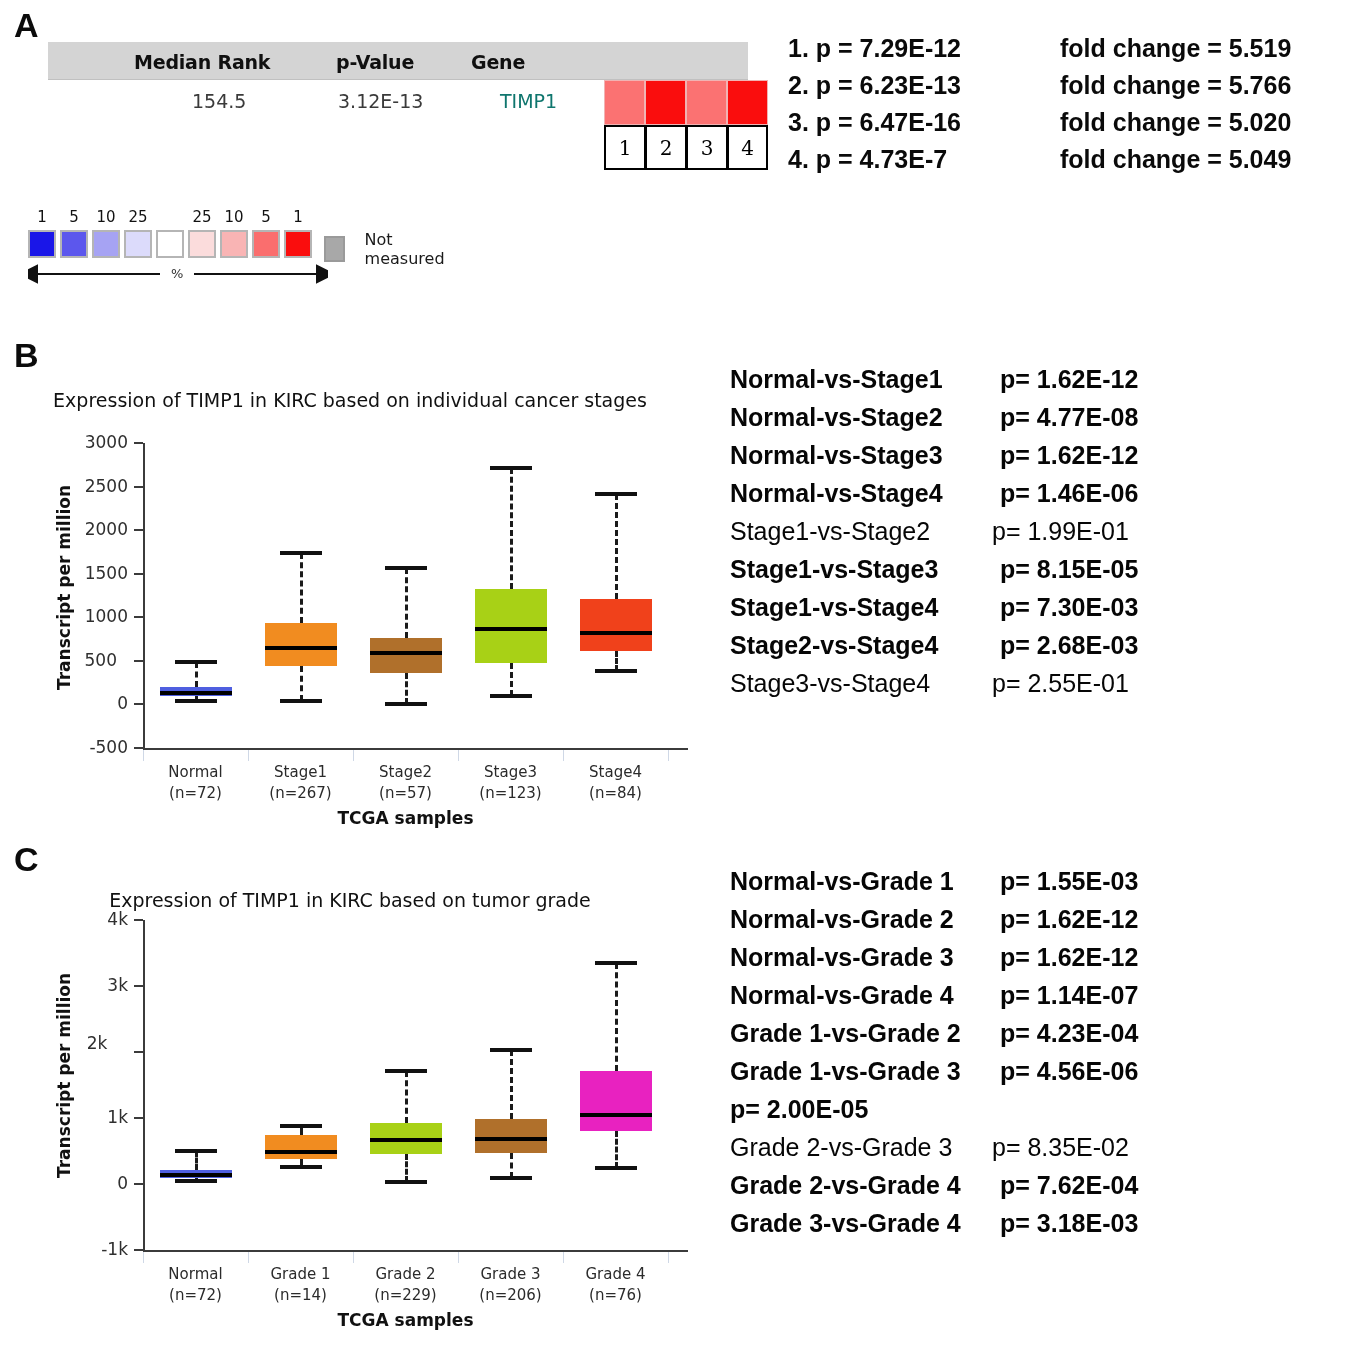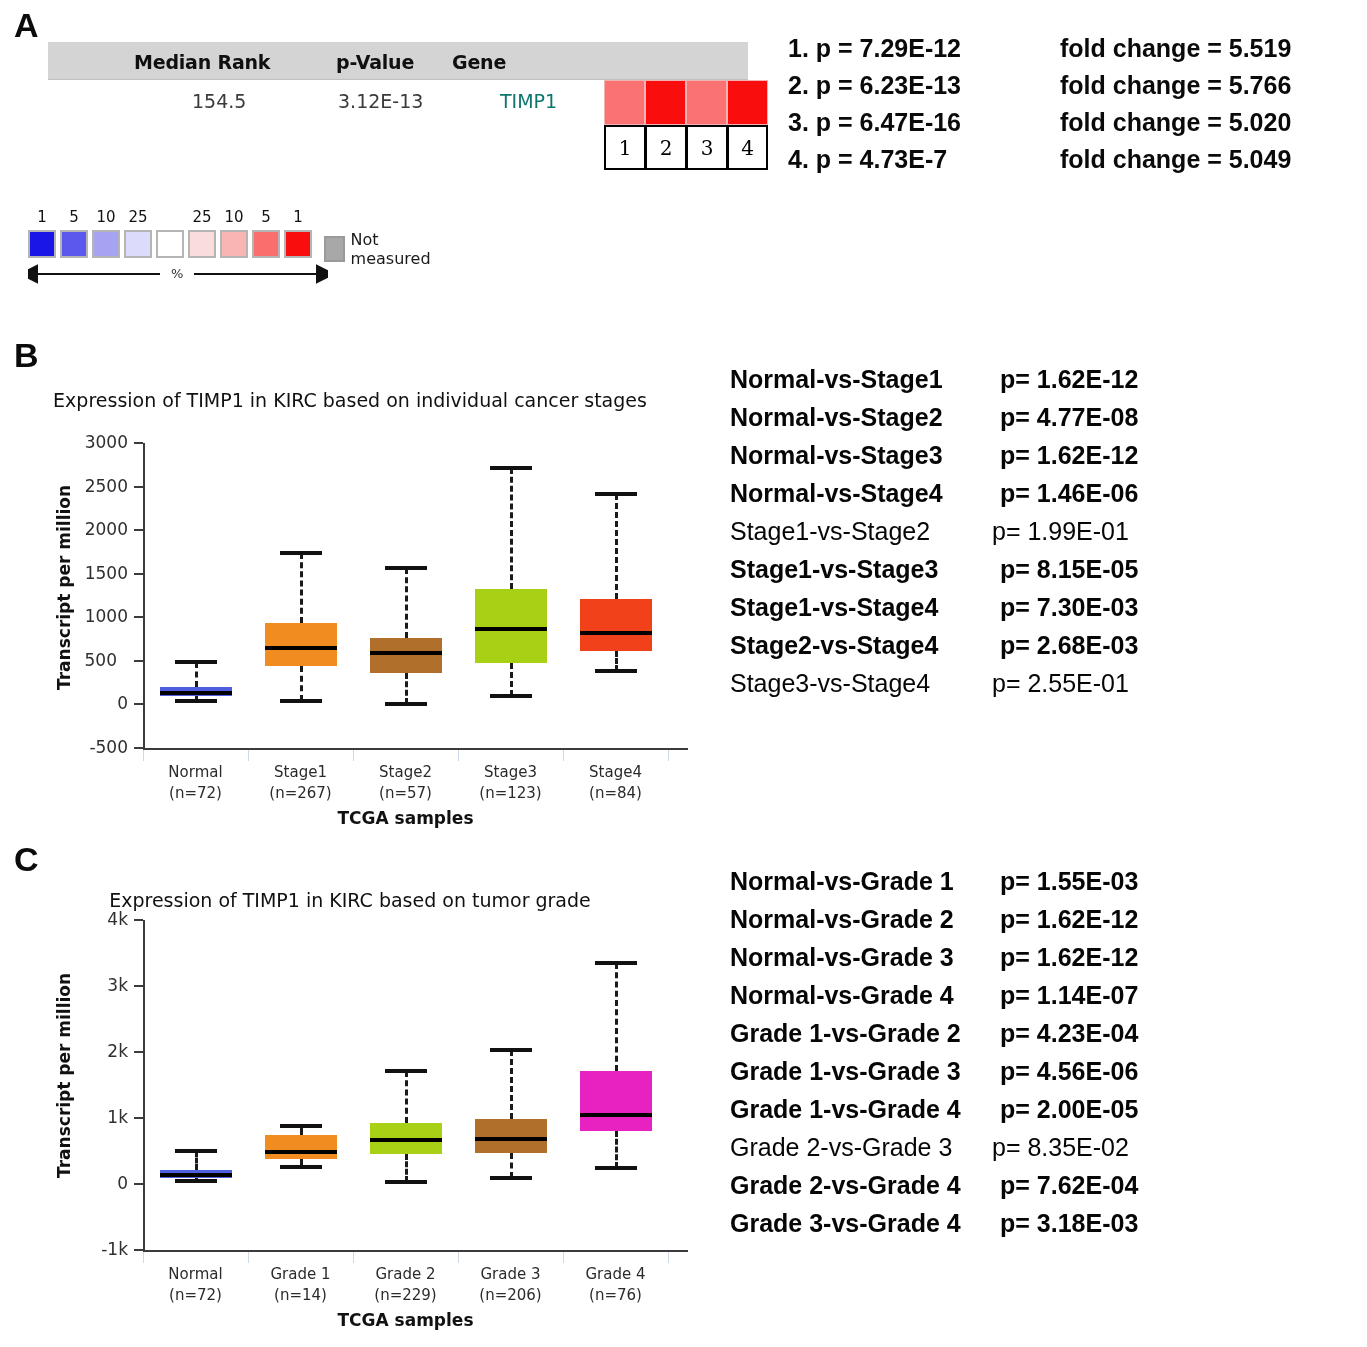--- a/index.html
+++ b/index.html
@@ -43,21 +43,21 @@
     position: absolute;
     font-family: "DejaVu Sans", sans-serif;
     font-weight: bold;
     font-size: 19px;
     color: #101010;
     top: 9px;
     letter-spacing: -0.2px;
   }
   .onco-head .th-rank  { left: 86px; }
   .onco-head .th-pval  { left: 288px; }
-  .onco-head .th-gene  { left: 404px; }
+  .onco-head .th-gene  { left: 423px; }
 
   .onco-body { position: relative; height: 56px; background: #ffffff; }
   .onco-body .td {
     position: absolute;
     font-family: "DejaVu Sans", sans-serif;
     font-size: 19px;
     color: #3a3a3a;
     top: 10px;
   }
   .onco-body .td-rank { left: 144px; }
@@ -99,21 +99,21 @@
   }
   .legend-swatches { display: flex; gap: 4px; }
   .legend-swatches .lsw {
     width: 28px; height: 28px;
     border: 2px solid #b5b5b5;
   }
   .legend-arrow-row { position: relative; height: 30px; width: 300px; margin-top: 4px; }
   .legend-notmeasured {
     position: absolute;
     left: 296px; top: 22px;
-    display: flex; align-items: center; gap: 6px;
+    display: flex; align-items: center; gap: 20px;
   }
   .legend-notmeasured .nm-sw { width: 26px; height: 26px; border: 2px solid #9a9a9a; background: #a8a8a8; }
   .legend-notmeasured .nm-tx { font-family: "DejaVu Sans", sans-serif; font-size: 16px; color: #1a1a1a; }
 
   .pctlabel {
     position: absolute;
     left: 143px; top: 4px;
     font-family: "DejaVu Sans", sans-serif;
     font-size: 13px; color: #333;
   }
@@ -425,21 +425,21 @@
       <div class="chart-title" style="left: 40px; top: 2px; width: 620px;">Expression of TIMP1 in KIRC based on tumor grade</div>
       <div class="axis-y-line" style="left: 143px; top: 62px; height: 330px;"></div>
       <div class="axis-x-line" style="left: 143px; top: 392px; width: 545px;"></div>
       <div class="ytick" style="left: 134px; top: 391px;"></div>
       <div class="ytick-label" style="left: 66px; top: 381px; width: 62px;">-1k</div>
       <div class="ytick" style="left: 134px; top: 325px;"></div>
       <div class="ytick-label" style="left: 66px; top: 315px; width: 62px;">0</div>
       <div class="ytick" style="left: 134px; top: 259px;"></div>
       <div class="ytick-label" style="left: 66px; top: 249px; width: 62px;">1k</div>
       <div class="ytick" style="left: 134px; top: 193px;"></div>
-      <div class="ytick-label" style="left: 66px; top: 183px; width: 62px;">2k</div>
+      <div class="ytick-label" style="left: 66px; top: 175px; width: 62px; text-align: center;">2k</div>
       <div class="ytick" style="left: 134px; top: 127px;"></div>
       <div class="ytick-label" style="left: 66px; top: 117px; width: 62px;">3k</div>
       <div class="ytick" style="left: 134px; top: 61px;"></div>
       <div class="ytick-label" style="left: 66px; top: 51px; width: 62px;">4k</div>
       <div class="y-axis-title" style="left: 54px; top: 320px;">Transcript per million</div>
       <div class="xtick-sep" style="left: 143px; top: 394px; height: 11px;"></div>
       <div class="xtick-sep" style="left: 248px; top: 394px; height: 11px;"></div>
       <div class="xtick-sep" style="left: 353px; top: 394px; height: 11px;"></div>
       <div class="xtick-sep" style="left: 458px; top: 394px; height: 11px;"></div>
       <div class="xtick-sep" style="left: 563px; top: 394px; height: 11px;"></div>
@@ -510,21 +510,20 @@
       </div>
       <div class="srow bold">
         <div class="sc1">Grade 1-vs-Grade 2</div>
         <div>p= 4.23E-04</div>
       </div>
       <div class="srow bold">
         <div class="sc1">Grade 1-vs-Grade 3</div>
         <div>p= 4.56E-06</div>
       </div>
       <div class="srow bold">
-        <div class="sc1">Grade 1-vs-Grade 4</div>
         <div>p= 2.00E-05</div>
       </div>
       <div class="srow">
         <div class="sc1">Grade 2-vs-Grade 3</div>
         <div>p= 8.35E-02</div>
       </div>
       <div class="srow bold">
         <div class="sc1">Grade 2-vs-Grade 4</div>
         <div>p= 7.62E-04</div>
       </div>

